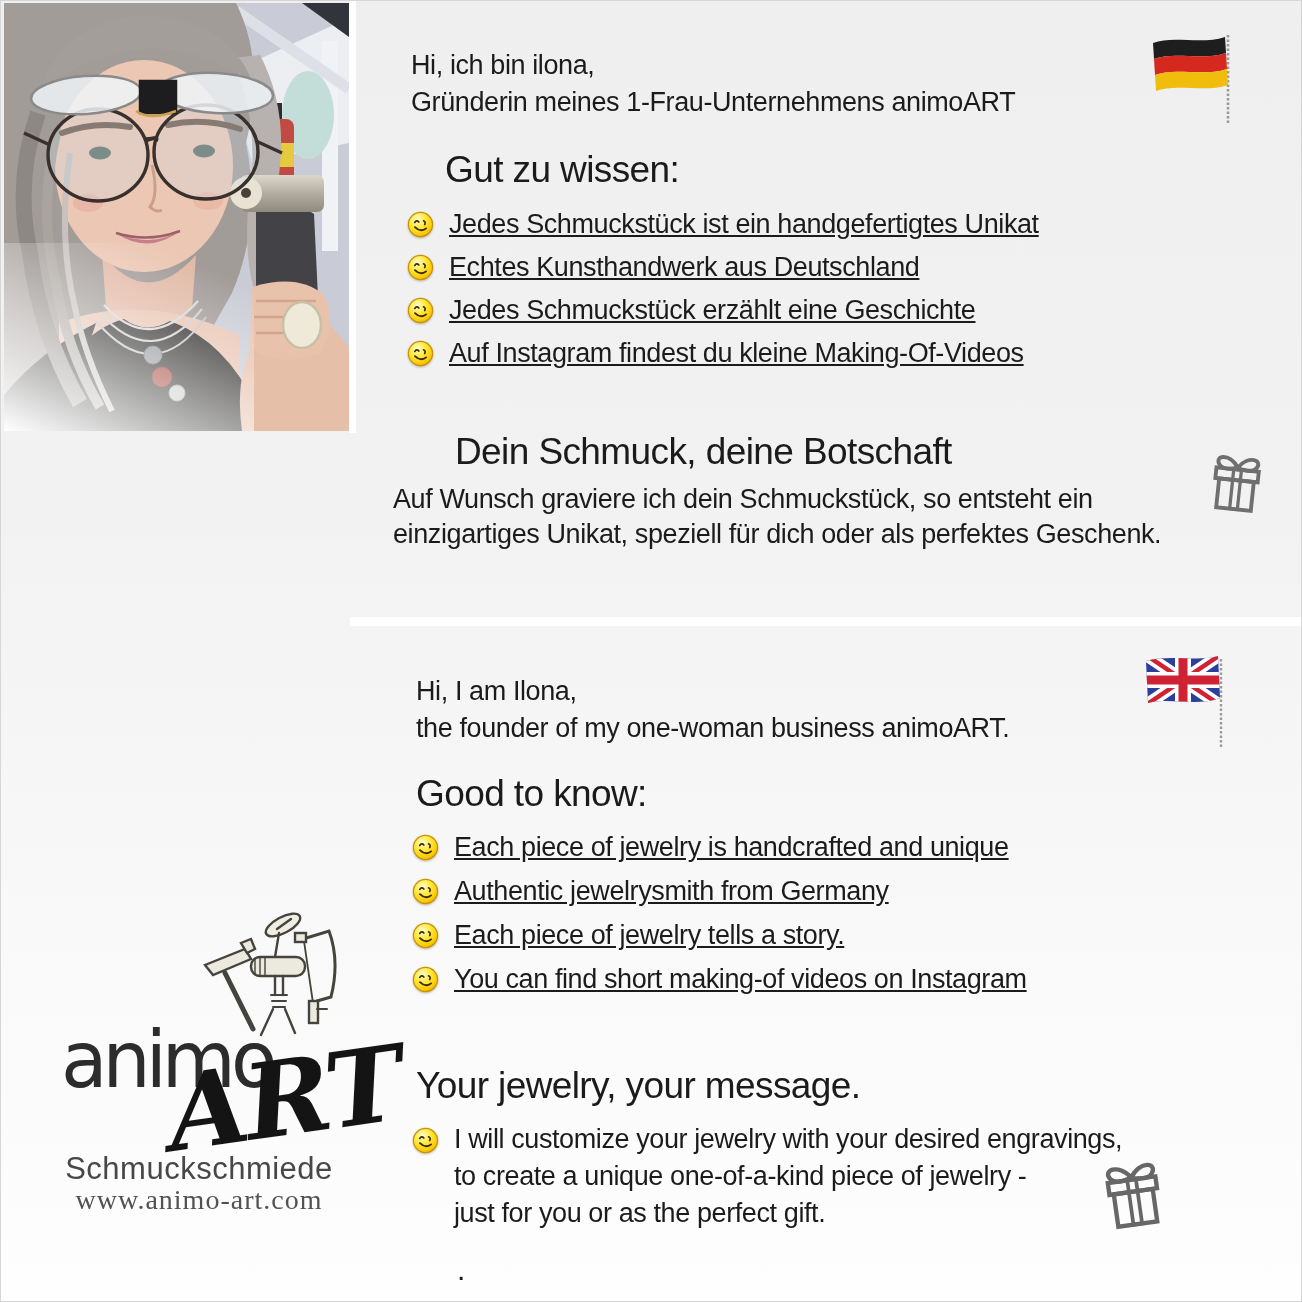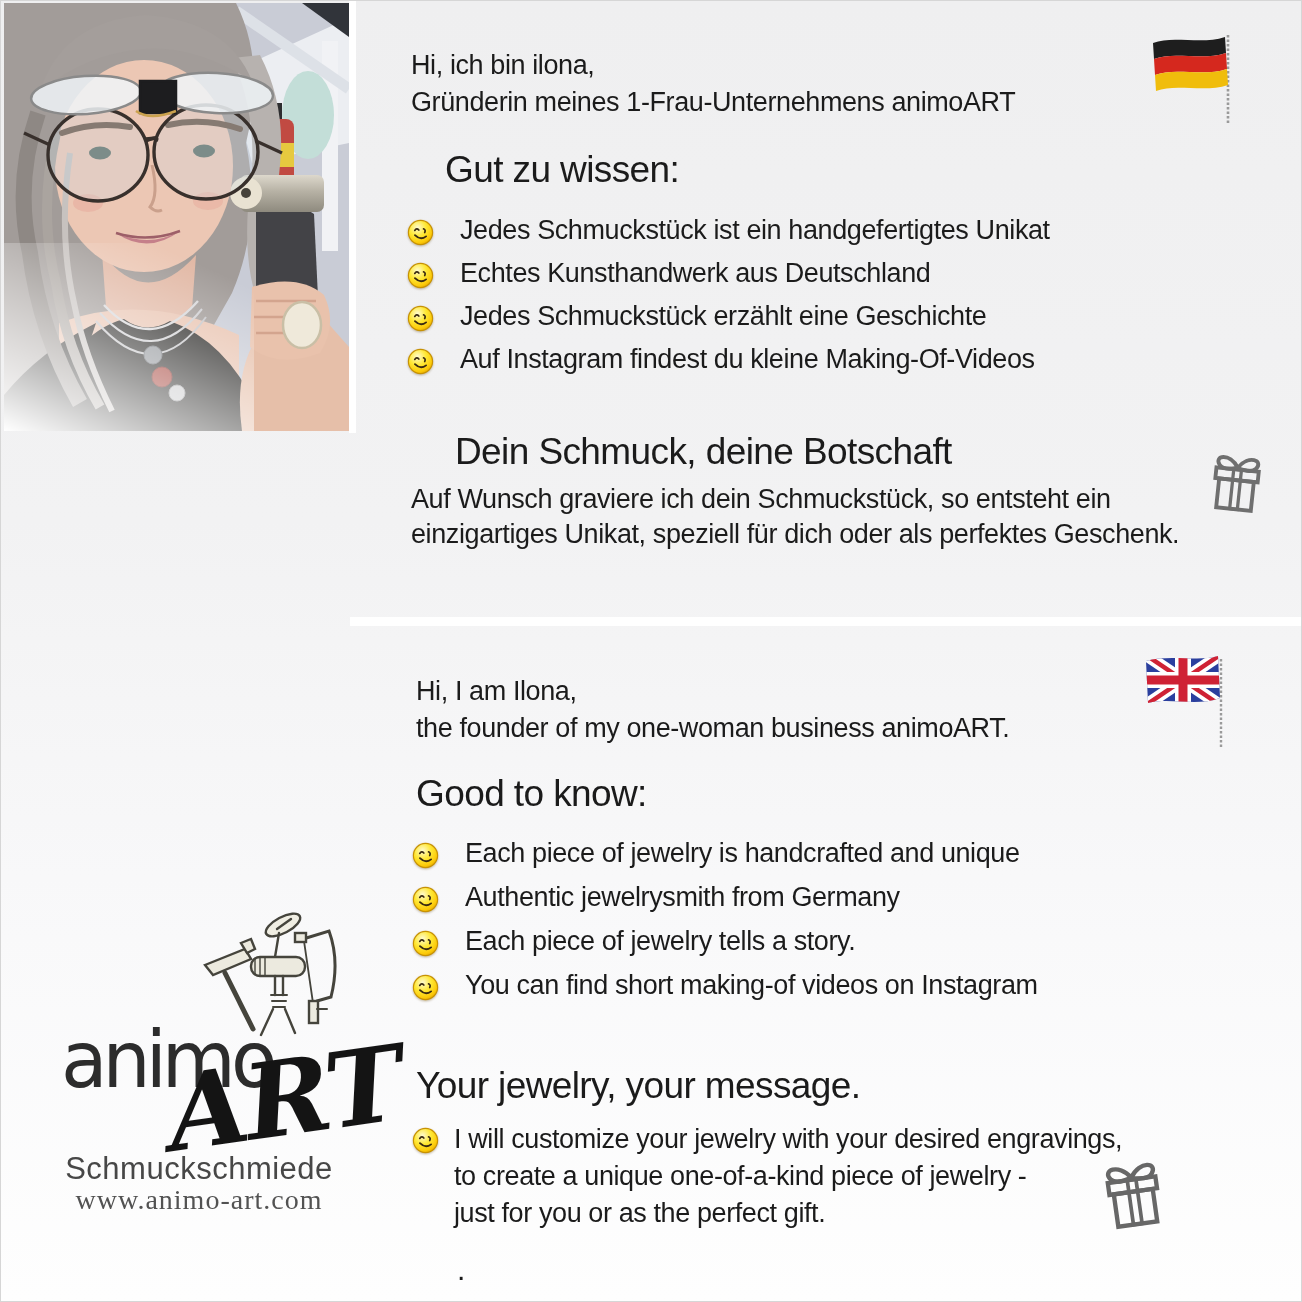--- a/index.html
+++ b/index.html
@@ -6,21 +6,21 @@
   .canvas{
     position:relative;width:1302px;height:1302px;box-sizing:border-box;
     border:1px solid #d6d6d6;
     background:linear-gradient(180deg,#efeff0 0%,#f2f2f3 40%,#f9f9fa 72%,#fefefe 100%);
     font-family:"Liberation Sans",sans-serif;color:#1b1b1b;overflow:hidden;
   }
   .abs{position:absolute;}
   .intro{font-size:27px;line-height:37px;letter-spacing:-0.4px;}
   .h1{font-size:37px;letter-spacing:-0.6px;}
   .para{font-size:27px;line-height:35px;letter-spacing:-0.4px;}
-  .rows .row{display:flex;align-items:flex-end;gap:26px;height:43px;}
+  .rows .row{display:flex;align-items:center;gap:15px;height:43px;text-decoration:underline;}
   .rows.en .row{height:44px;}
   .btxt{font-size:27px;letter-spacing:-0.4px;white-space:nowrap;}
   .smiley-slot{width:27px;height:27px;flex:0 0 27px;display:inline-block;}
   .smiley-slot svg{filter:drop-shadow(0 1.5px 1px rgba(90,60,0,.35));}
   .jrow{display:flex;align-items:flex-start;gap:15px;}
   .jrow .smiley-slot{margin-top:6px;}
   .jtxt{font-size:27px;line-height:37px;letter-spacing:-0.4px;white-space:nowrap;}
   .divider{background:#ffffff;}
   .photo-strip{background:#ffffff;}
   .brand-animo{font-family:"DejaVu Sans",sans-serif;font-size:76px;letter-spacing:-5px;color:#2c2c2c;transform:scaleY(1.04);}
@@ -195,21 +195,21 @@
     <path d="M19.6,11.6 q3,1.5 1.4,4.4" fill="none" stroke="#3a2a12" stroke-width="2" stroke-linecap="round"></path>
     <path d="M9.4,19.2 q6.6,6.6 13.2,1.4" fill="none" stroke="#3a2a12" stroke-width="2.2" stroke-linecap="round"></path>
   </svg>
 </span>
       <span class="btxt">Auf Instagram findest du kleine Making-Of-Videos</span>
     </div>
   </div>
 
   <div class="abs h1" style="left:410px;top:430px;margin-left:44px;">Dein Schmuck, deine Botschaft</div>
 
-  <div class="abs para" style="left:410px;top:481px;">
+  <div class="abs para" style="left:392px;top:481px;">
     <div>Auf Wunsch graviere ich dein Schmuckstück, so entsteht ein</div>
     <div>einzigartiges Unikat, speziell für dich oder als perfektes Geschenk.</div>
   </div>
 
   <div class="abs" style="left:1206px;top:452px;width:58px;height:64px;color:#6f6f6f;transform:rotate(6deg);">
   <svg viewBox="0 0 60 66" fill="none" stroke="currentColor" style="width: 100%; height: 100%;">
     <rect x="12" y="28" width="36" height="30" stroke-width="4"></rect>
     <rect x="8" y="17" width="44" height="11" stroke-width="4"></rect>
     <rect x="26" y="17" width="8" height="41" stroke-width="3.4"></rect>
     <path d="M30,15 C20,0 4,5 11,14 C15,19 24,17 30,15 Z" stroke-width="4"></path>

